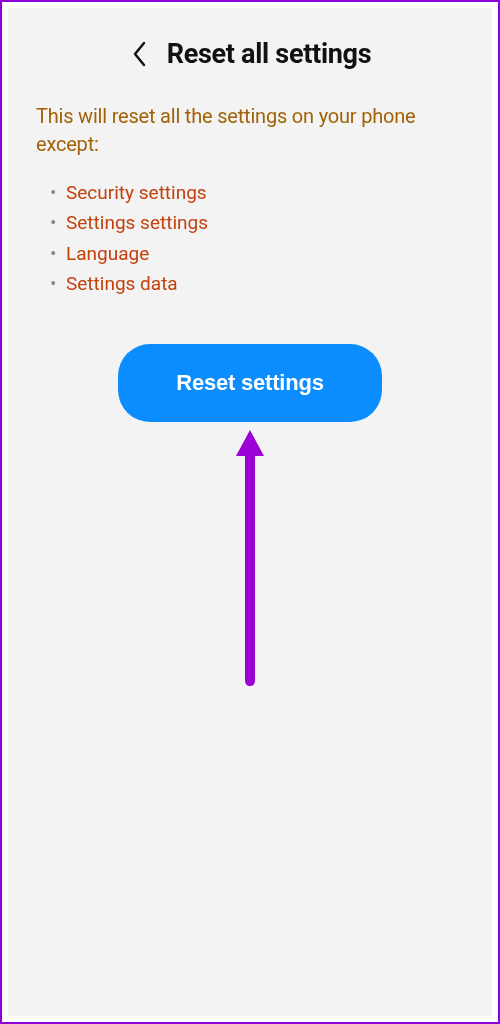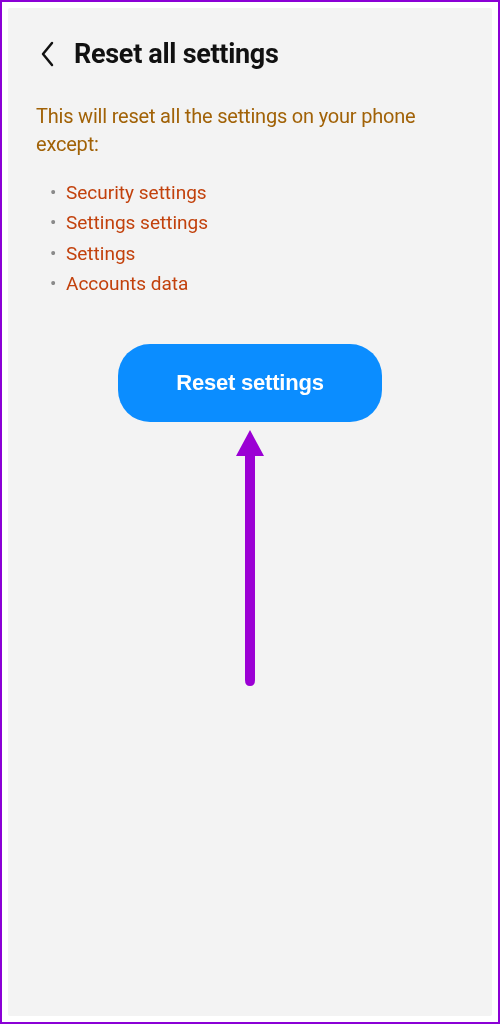--- a/index.html
+++ b/index.html
@@ -20,20 +20,21 @@
       height: 100%;
       background: #f3f3f3;
       border-radius: 2px;
       padding: 30px 28px;
     }
     .header {
       display: flex;
       align-items: center;
       gap: 16px;
       margin-bottom: 32px;
+      justify-content: center;
     }
     .back-icon {
       width: 22px;
       height: 22px;
       display: flex;
       align-items: center;
       justify-content: center;
       cursor: pointer;
     }
     .back-icon svg {
@@ -108,22 +109,22 @@
       </svg>
     </span>
     <h1 class="page-title">Reset all settings</h1>
   </div>
 
   <p class="description">This will reset all the settings on your phone except:</p>
 
   <ul class="bullet-list">
     <li>Security settings</li>
     <li>Settings settings</li>
-    <li>Settings</li>
-    <li>Accounts data</li>
+    <li>Language</li>
+    <li>Settings data</li>
   </ul>
 
   <div class="button-row">
     <button class="reset-button">Reset settings</button>
   </div>
 
   <div class="annotation-arrow">
     <svg viewBox="0 0 40 260">
       <path d="M20 0 L6 26 L15 26 L15 250 Q15 256 20 256 Q25 256 25 250 L25 26 L34 26 Z" fill="#9b00d4"></path>
     </svg>

